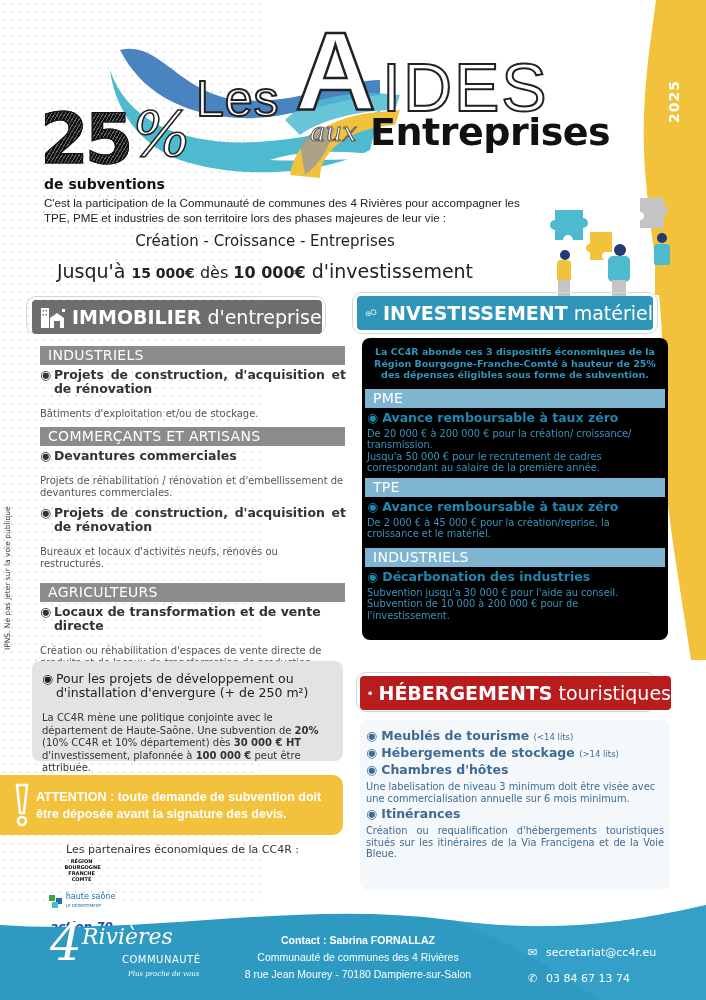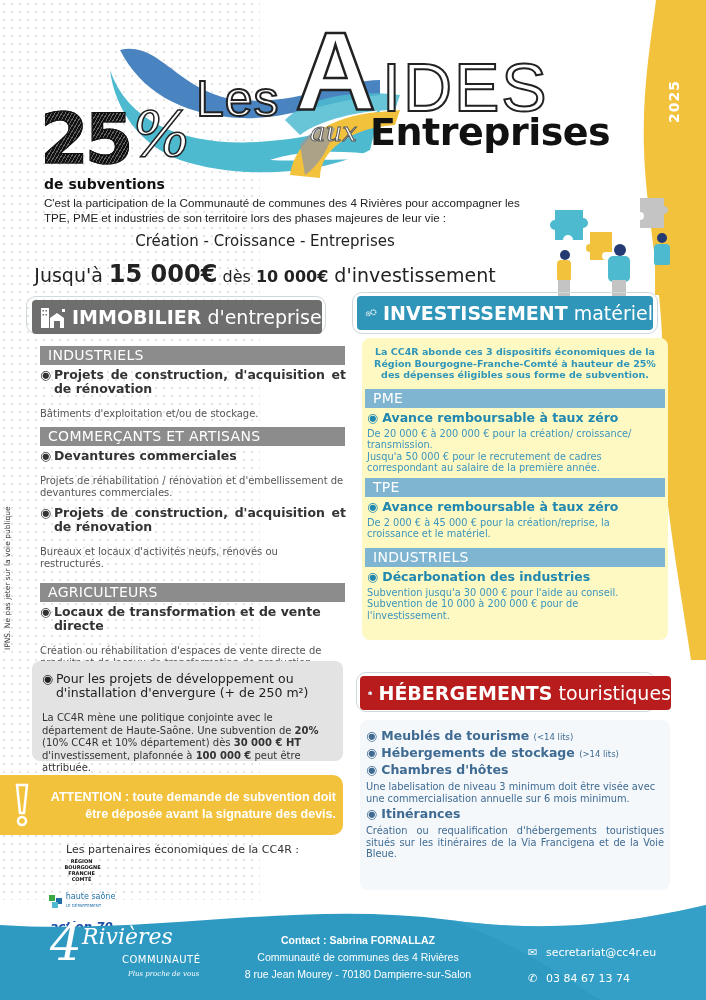--- a/index.html
+++ b/index.html
@@ -30,21 +30,21 @@
   .pct-25 { position: absolute; left: 40px; top: 104px; font-family: "DejaVu Sans", sans-serif; font-weight: bold;
     font-size: 70px; color: #1a1a1a; letter-spacing: -4px; line-height: 1;
     background: repeating-linear-gradient(120deg,#111 0 2px,#666 2px 3px); -webkit-background-clip: text; background-clip: text; -webkit-text-fill-color: transparent; -webkit-text-stroke: 1px #111; }
   .pct-sign { position: absolute; left: 132px; top: 104px; font-family: "DejaVu Serif", serif; font-style: italic;
     font-size: 62px; color: #fff; -webkit-text-stroke: 1.5px #222; line-height: 1; }
   .pct-sub { position: absolute; left: 44px; top: 176px; font-weight: bold; font-size: 14px; color: #111; }
 
   .intro { position: absolute; left: 44px; top: 195px; width: 490px; font-size: 11.6px; line-height: 15px; color: #222; font-family: "Liberation Sans", sans-serif; }
   .phases { position: absolute; left: 0; top: 232px; width: 530px; text-align: center; font-size: 15px; color: #222; }
   .jusqua { position: absolute; left: 0; top: 260px; width: 530px; text-align: center; font-size: 19px; color: #222; }
-  .jusqua b { font-size: 24px; }
+  .jusqua b { font-size: 14px; }
   .jusqua .mid { font-size: 16px; }
 
   .illus { position: absolute; left: 500px; top: 170px; }
 
   
   .sec-head { position: absolute; height: 34px; border-radius: 4px; display: flex; align-items: center; padding-left: 8px; color: #fff; }
   .sec-head .bold { font-weight: bold; font-size: 19px; margin-left: 6px; }
   .sec-head .light { font-size: 19px; margin-left: 6px; font-weight: normal; }
   .sec-outline { position: absolute; border: 1px solid #cfd8dc; border-radius: 10px; }
 
@@ -60,32 +60,32 @@
   .item-title .ico { font-weight: normal; margin-right: 3px; }
   .item-body { font-size: 10px; color: #555; margin-left: 10px; line-height: 12.5px; margin-top: 12px; }
   .justify { text-align: justify; }
 
   .grand-box { position: absolute; left: 32px; top: 661px; width: 311px; height: 100px; background: #e3e3e3; border-radius: 8px; padding: 8px 10px; }
   .grand-box .item-title { margin-left: 0; font-weight: normal; color: #222; font-size: 12.5px; }
   .grand-box .item-body { margin-left: 0; color: #333; font-size: 10px; }
 
   .attention { position: absolute; left: 0; top: 775px; width: 343px; height: 60px; background: #f3c23c; border-radius: 0 10px 10px 0; }
   .attention .excl { position: absolute; left: 14px; top: 8px; }
-  .attention .txt { position: absolute; left: 36px; top: 14px; width: 300px; text-align: right; color: #fff; font-weight: bold; font-size: 12.5px; line-height: 17px; font-family: "Liberation Sans", sans-serif; }
+  .attention .txt { position: absolute; left: 36px; top: 14px; width: 300px; text-align: left; color: #fff; font-weight: bold; font-size: 12.5px; line-height: 17px; font-family: "Liberation Sans", sans-serif; }
 
   .partners-title { position: absolute; left: 66px; top: 843px; font-size: 11px; color: #333; }
   .partners { position: absolute; left: 36px; top: 858px; display: flex; align-items: center; gap: 10px; flex-direction: column; }
   .p-region { font-size: 5px; font-weight: bold; line-height: 6px; text-align: center; color: #111; }
   .p-action { color: #1f4ea8; font-weight: bold; font-style: italic; font-size: 12px; }
   .p-reseau { color: #3aa845; font-size: 9px; line-height: 9px; font-style: italic; }
   .p-reseau b { color: #c03a6a; display:block; }
   .p-dest { color: #1f6fa8; font-size: 14px; font-family: "DejaVu Serif", serif; }
   .p-haute { color:#1f6fa8; font-size: 8px; line-height: 8px; }
 
-  .panel-right { position: absolute; left: 362px; top: 338px; width: 306px; height: 302px; background: #fef9c3; border-radius: 8px; padding: 8px 0 0 0; }
+  .panel-right { position: absolute; left: 362px; top: 338px; width: 306px; height: 302px; background: #000000; border-radius: 8px; padding: 8px 0 0 0; }
   .inv-intro { text-align: center; color: #2f95b9; font-size: 9.5px; line-height: 11.5px; font-weight: bold; padding: 0 10px; }
   .blue-title { font-size: 12.5px; font-weight: bold; color: #1f87b0; margin: 3px 0 0 5px; line-height: 14px; }
   .blue-body { font-size: 9.8px; color: #3a93bd; margin: 3px 0 0 5px; line-height: 11.5px; width: 290px; }
   .panel-right .cat-bar { margin-left: 3px; width: 300px; margin-top: 4px; }
 
   .panel-heb { position: absolute; left: 360px; top: 720px; width: 310px; height: 170px; background: #f5f8fb; border-radius: 8px; padding: 8px 6px; }
   .heb-title { font-size: 12.5px; font-weight: bold; color: #3f6b93; line-height: 15px; }
   .heb-title small { font-size: 8.5px; font-weight: normal; }
   .heb-body { font-size: 9.8px; color: #3f6b93; line-height: 11.5px; margin: 4px 0 2px 0; }
 

